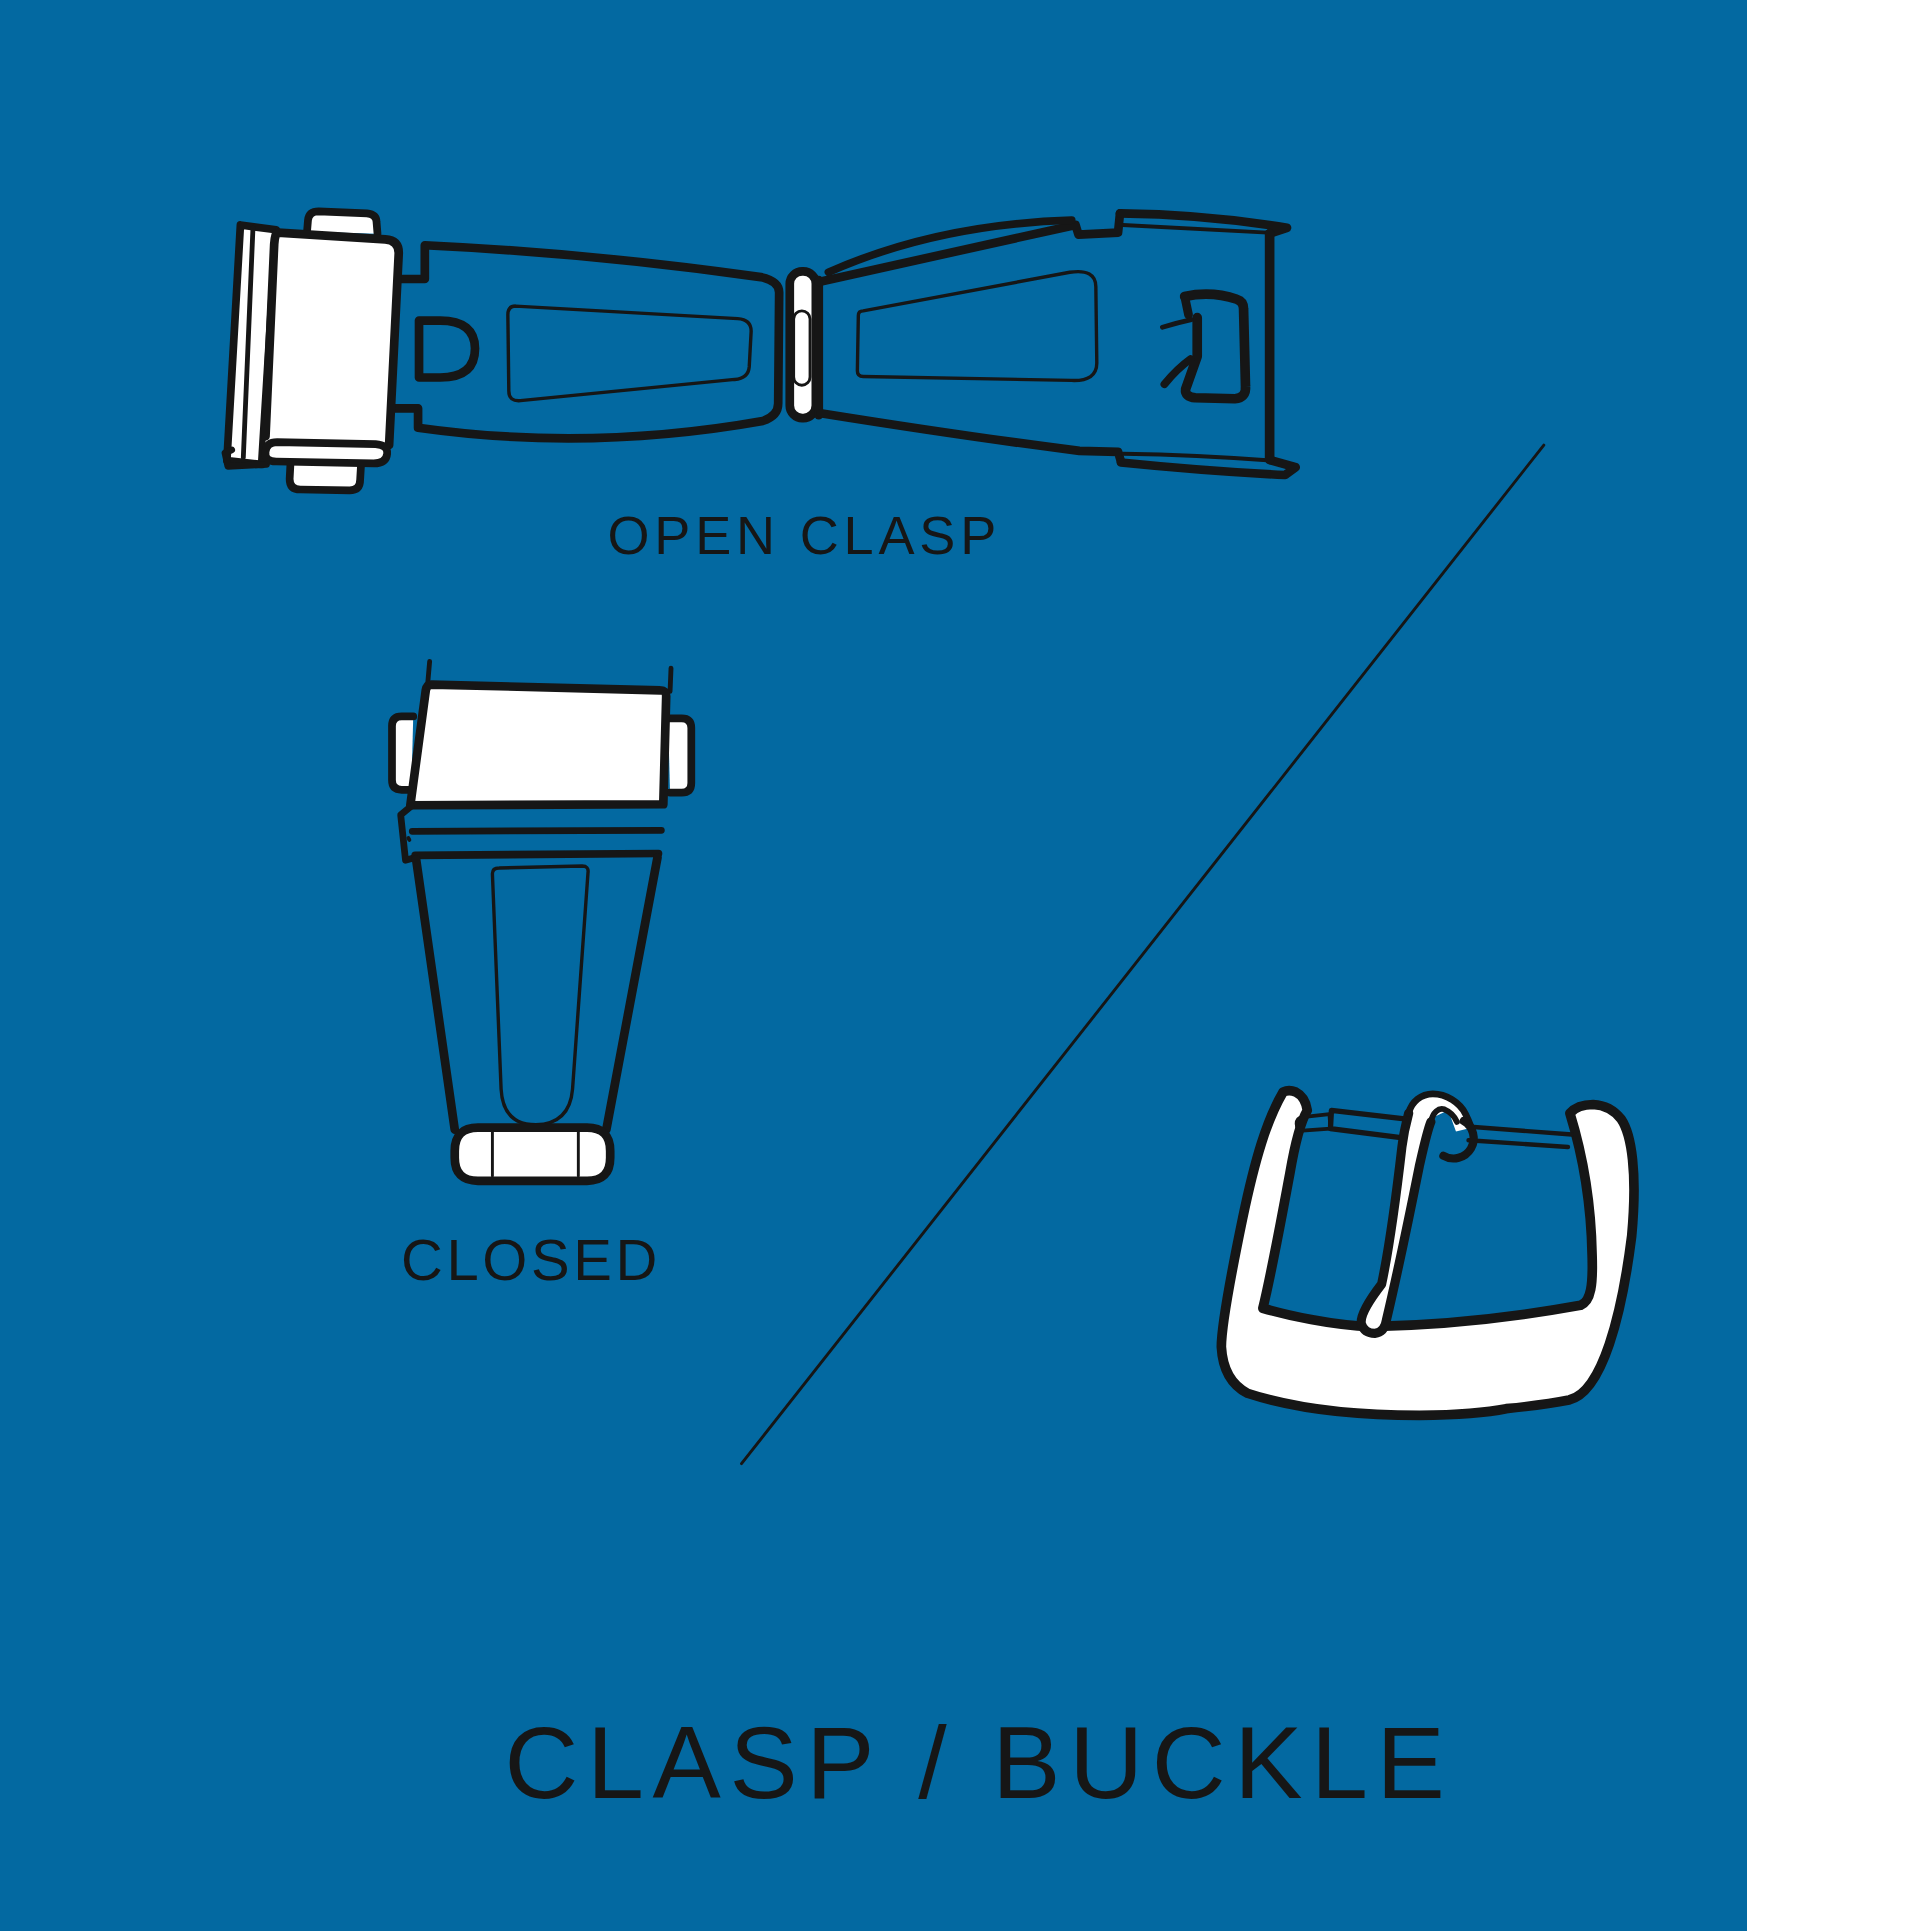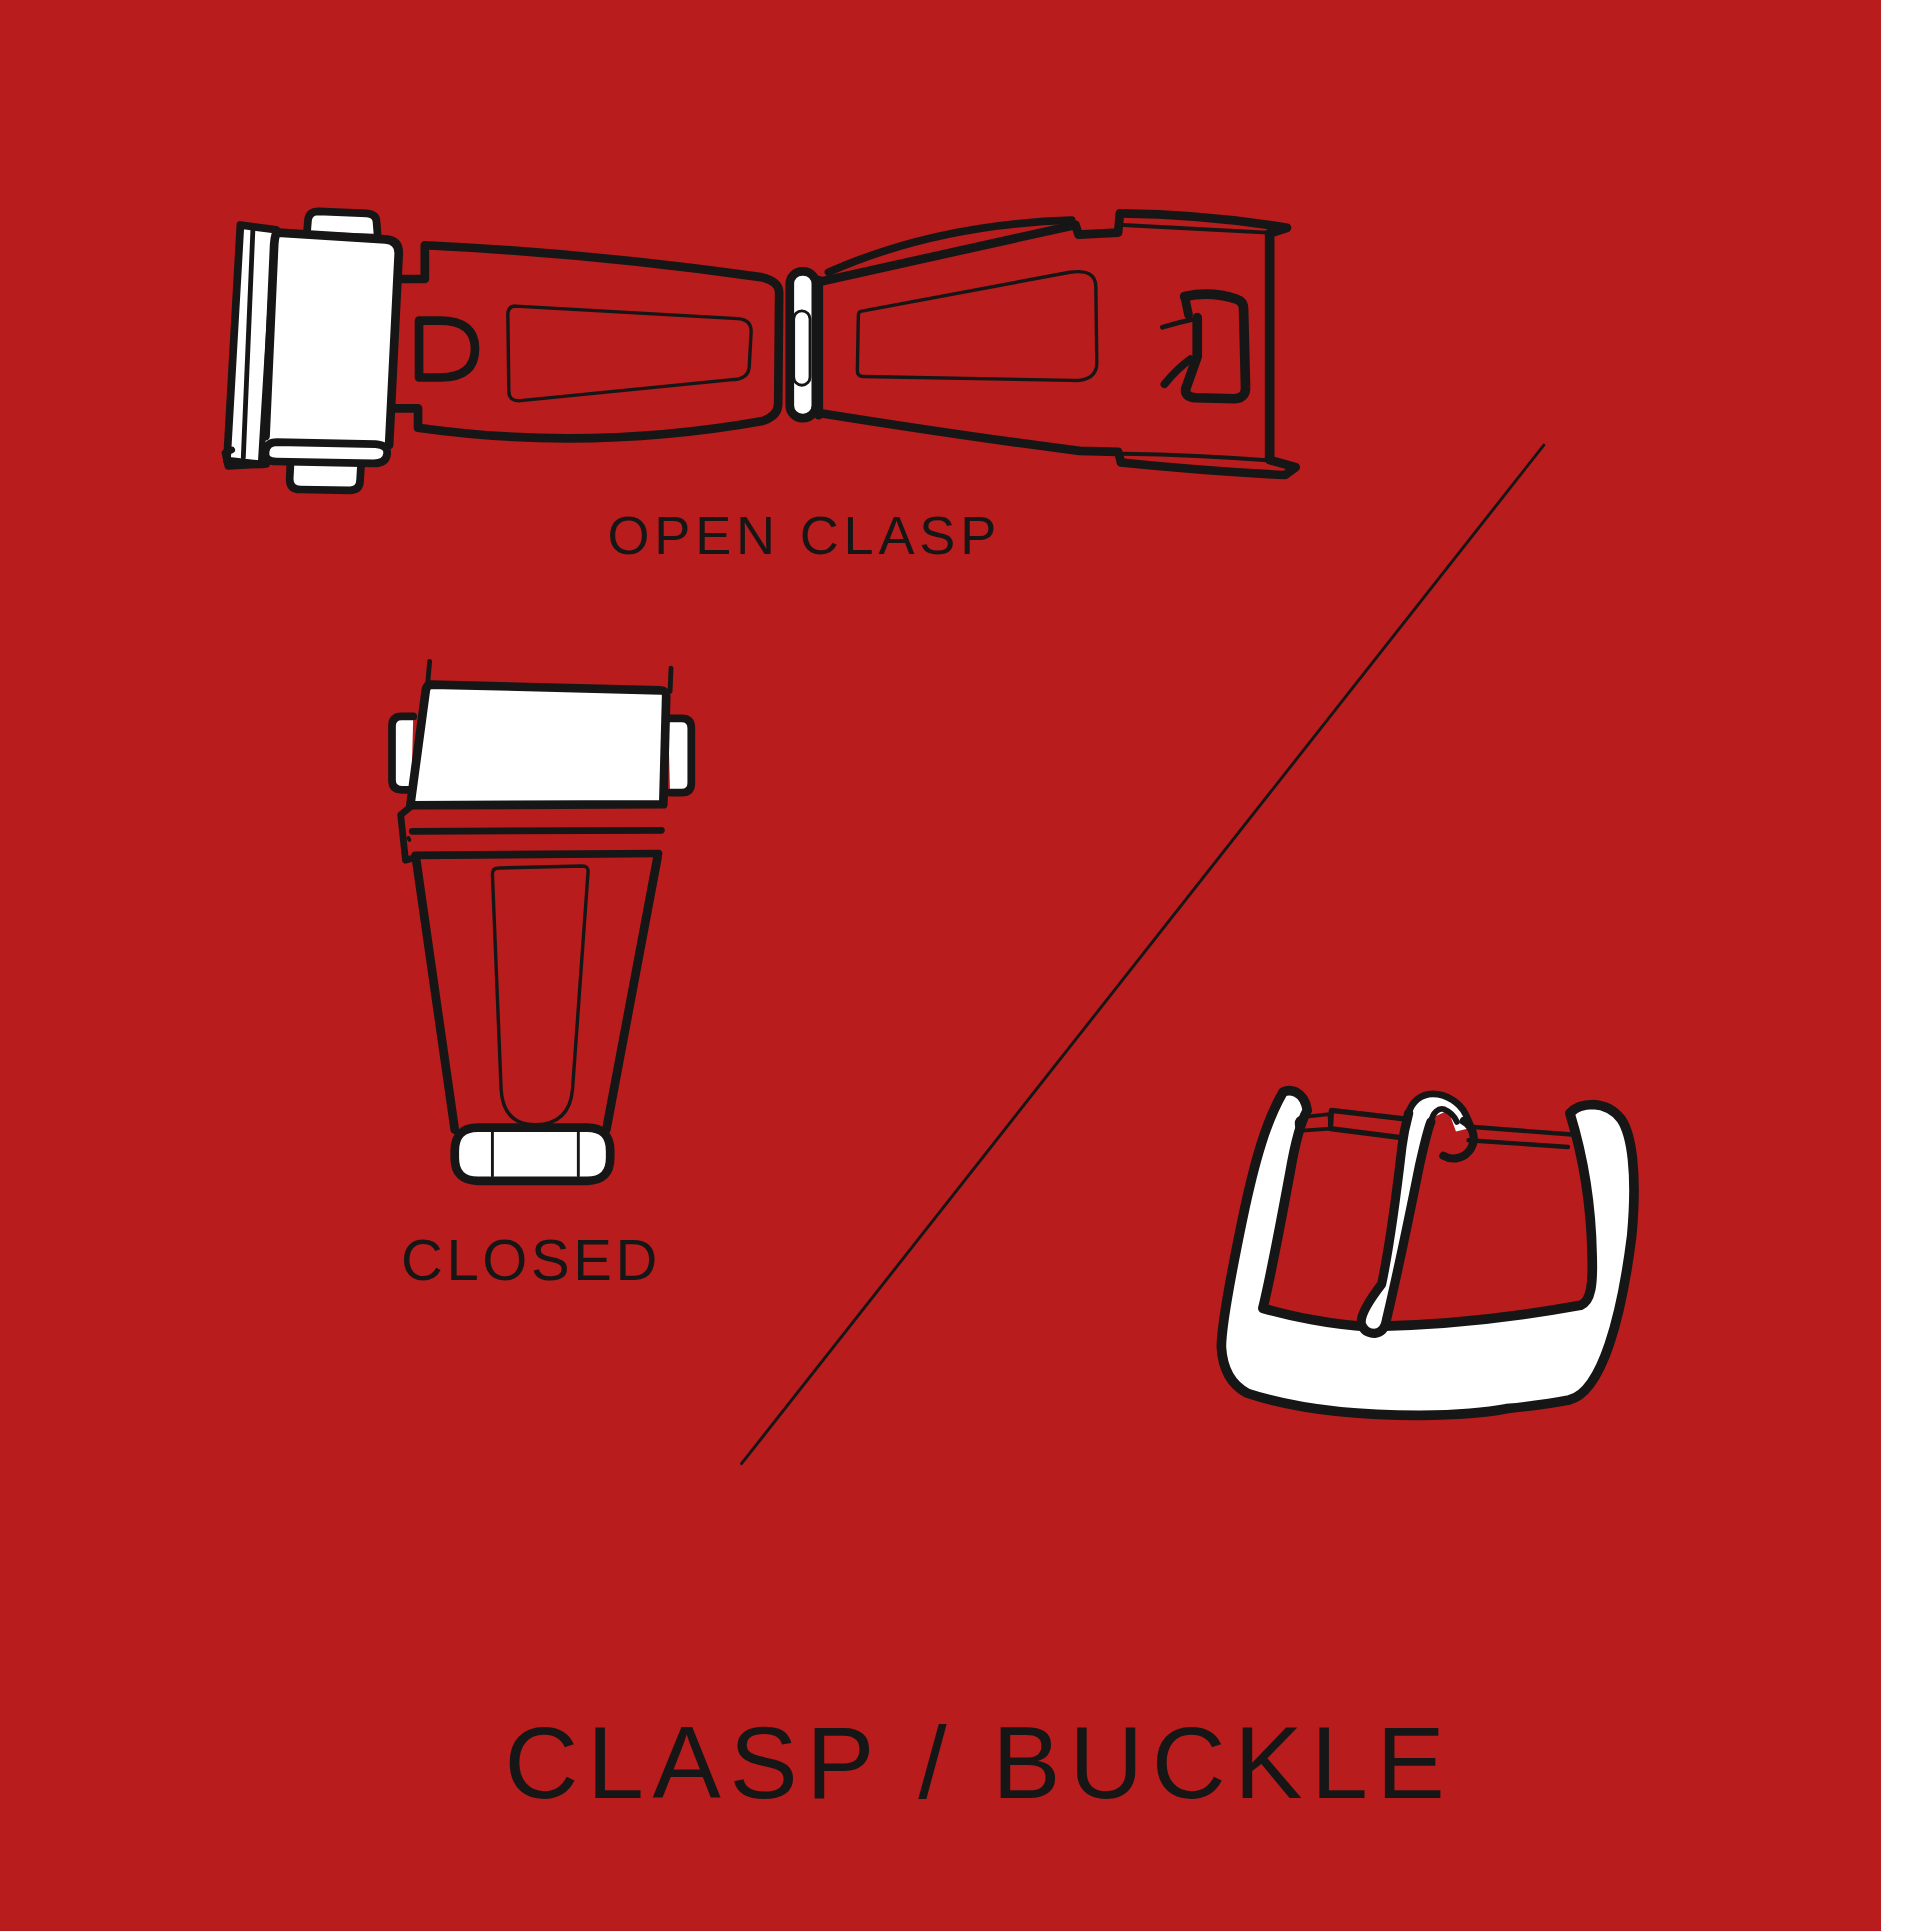--- a/index.html
+++ b/index.html
@@ -1,16 +1,16 @@
 <!DOCTYPE html>
 <html><head>
 <meta charset="utf-8">
 <style>
   html,body{margin:0;padding:0;background:#ffffff;}
-  .page{position:relative;width:1881px;height:1931px;background:#b91c1c;overflow:hidden;
+  .page{position:relative;width:1747px;height:1931px;background:#0369a1;overflow:hidden;
         font-family:"Liberation Sans", sans-serif;}
   svg{position:absolute;top:0;left:0;}
   text{fill:#161616;}
 </style>
 </head>
 <body>
 <div class="page">
 <svg width="1931" height="1931" viewBox="0 0 2000 2000" fill="none" stroke="#161616" stroke-linecap="round" stroke-linejoin="round">
 
   <g id="openclasp">

